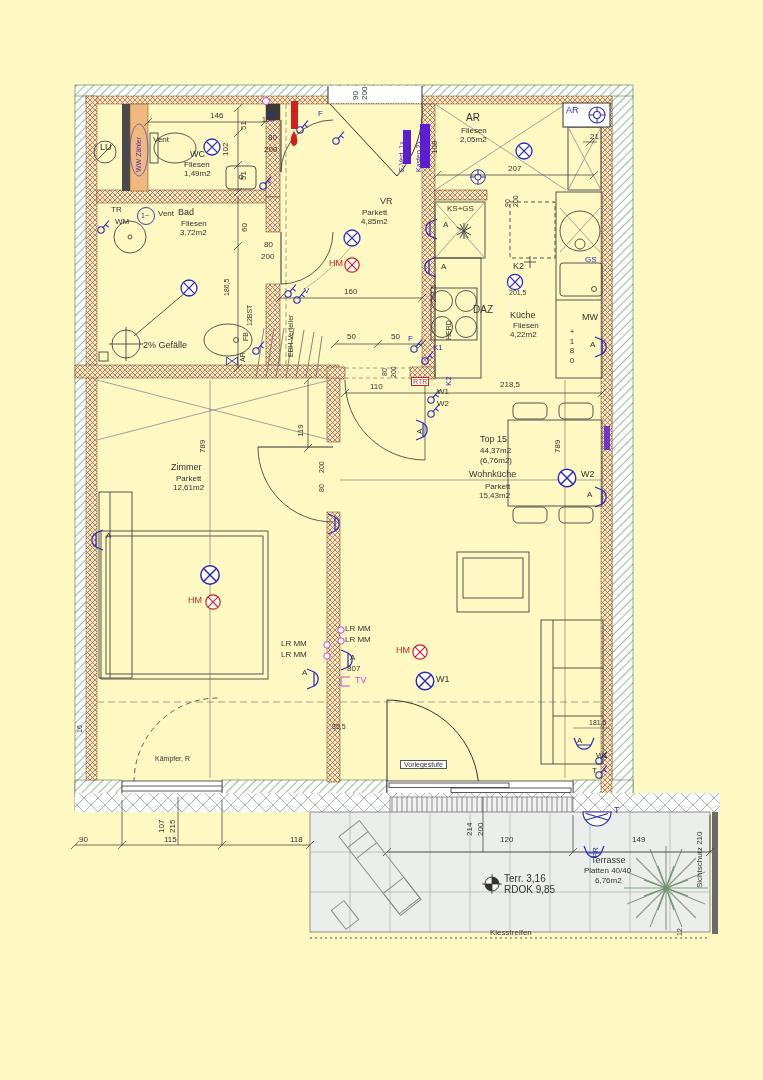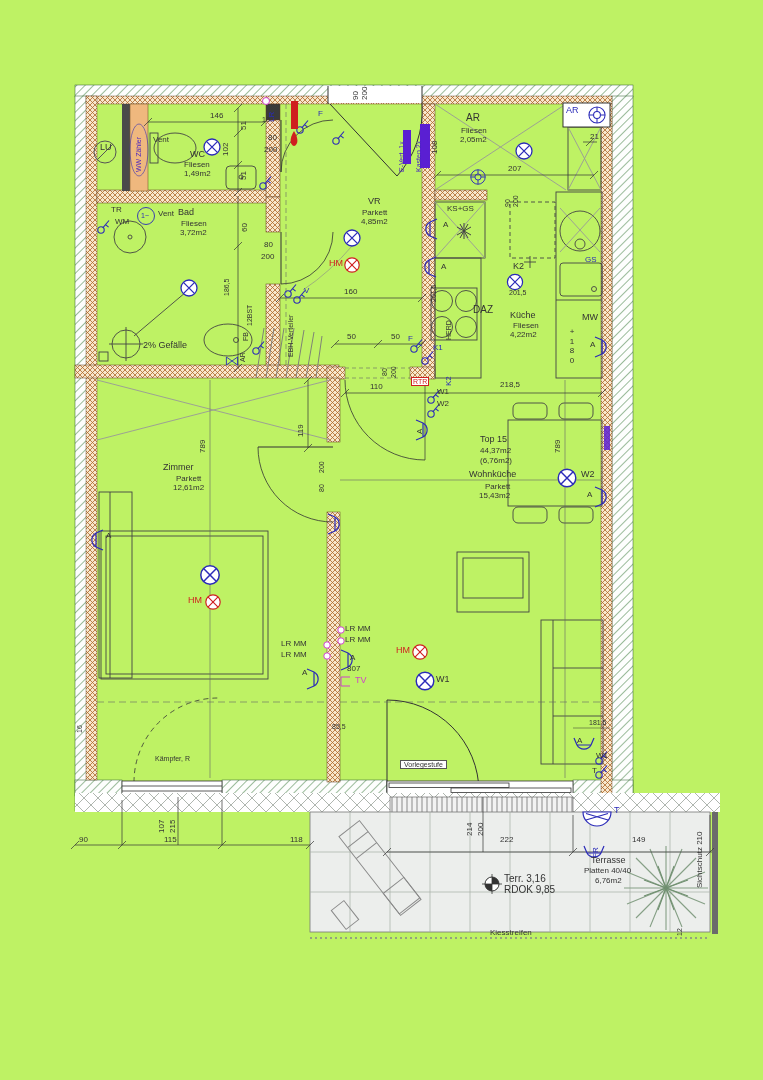--- a/index.html
+++ b/index.html
@@ -1,17 +1,17 @@
 <!DOCTYPE html>
 <html><head>
 <meta charset="utf-8">
 <style>
   *{margin:0;padding:0;box-sizing:border-box}
   body{background:#fff}
-  .plan{position:relative;width:763px;height:1080px;background:#bef264;overflow:hidden;
+  .plan{position:relative;width:763px;height:1080px;background:#fef9c3;overflow:hidden;
         font-family:"Liberation Sans",sans-serif;color:#333}
   svg.base{position:absolute;left:0;top:0}
   .lbl{position:absolute;font-size:9px;line-height:1.05;white-space:nowrap;color:#333}
   .s7{font-size:7px}.s8{font-size:8px}.s10{font-size:10px}
   .rot{transform:rotate(-90deg);transform-origin:0 0}
   .blue{color:#2a2ab8}.red{color:#cf1f1f}.mag{color:#d043c9}.pur{color:#4a24c0}
   .ctr{text-align:center}
   .stack{white-space:pre-line;line-height:1.2}
   .rtrbox{border:1px solid #cf1f1f;background:#fff;padding:0 1px}
   .vorlege{border:1px solid #555;background:#fff;padding:0 3px;font-size:7px}
@@ -377,21 +377,21 @@
 <span class="lbl s8" style="left:180px;top:229px">3,72m2</span>
 <span class="lbl" style="left:143px;top:341px">2% Gefälle</span>
 <span class="lbl rot s8" style="left:241px;top:232px">60</span>
 <span class="lbl s8" style="left:264px;top:241px">80</span>
 <span class="lbl s8" style="left:261px;top:253px">200</span>
 <span class="lbl rot s7" style="left:223px;top:296px">186,5</span>
 <span class="lbl rot s7" style="left:246px;top:326px">12BST</span>
 <span class="lbl rot s7" style="left:242px;top:341px">FB</span>
 <span class="lbl rot s7" style="left:239px;top:362px">AR</span>
 
-<span class="lbl" style="left:368px;top:197px">VR</span>
+<span class="lbl" style="left:380px;top:197px">VR</span>
 <span class="lbl s8" style="left:362px;top:209px">Parkett</span>
 <span class="lbl s8" style="left:361px;top:218px">4,85m2</span>
 <span class="lbl red" style="left:329px;top:259px">HM</span>
 <span class="lbl s8" style="left:344px;top:288px">160</span>
 <span class="lbl s8 blue" style="left:304px;top:287px">V</span>
 <span class="lbl rot s7" style="left:287px;top:357px">EBH-Verteiler</span>
 <span class="lbl s8" style="left:347px;top:333px">50</span>
 <span class="lbl s8" style="left:391px;top:333px">50</span>
 <span class="lbl s8 blue" style="left:408px;top:335px">F</span>
 <span class="lbl rot s7" style="left:381px;top:376px">80</span>
@@ -427,21 +427,21 @@
 <span class="lbl s8" style="left:590px;top:341px">A</span>
 <span class="lbl s8 blue" style="left:585px;top:256px">GS</span>
 <span class="lbl s8 blue" style="left:433px;top:344px">K1</span>
 <span class="lbl rot s8 blue" style="left:445px;top:386px">K2</span>
 <span class="lbl rot s8" style="left:416px;top:434px">A</span>
 <span class="lbl s7 red rtrbox" style="left:411px;top:377px">RTR</span>
 <span class="lbl s8" style="left:437px;top:388px">W1</span>
 <span class="lbl s8" style="left:437px;top:400px">W2</span>
 <span class="lbl s8" style="left:500px;top:381px">218,5</span>
 
-<span class="lbl" style="left:163px;top:463px">Zimmer</span>
+<span class="lbl" style="left:171px;top:463px">Zimmer</span>
 <span class="lbl s8" style="left:176px;top:475px">Parkett</span>
 <span class="lbl s8" style="left:173px;top:484px">12,61m2</span>
 <span class="lbl rot s8" style="left:199px;top:453px">789</span>
 <span class="lbl rot s8" style="left:297px;top:437px">119</span>
 <span class="lbl rot s7" style="left:318px;top:492px">80</span>
 <span class="lbl rot s7" style="left:318px;top:473px">200</span>
 <span class="lbl s8" style="left:106px;top:532px">A</span>
 <span class="lbl red" style="left:188px;top:596px">HM</span>
 <span class="lbl s8" style="left:281px;top:640px">LR MM</span>
 <span class="lbl s8" style="left:281px;top:651px">LR MM</span>
@@ -472,21 +472,21 @@
 <span class="lbl s8" style="left:592px;top:767px">T</span>
 <span class="lbl vorlege" style="left:400px;top:760px">Vorlegestufe</span>
 
 <span class="lbl rot s8" style="left:158px;top:833px">107</span>
 <span class="lbl rot s8" style="left:169px;top:833px">215</span>
 <span class="lbl s8" style="left:79px;top:836px">90</span>
 <span class="lbl s8" style="left:164px;top:836px">115</span>
 <span class="lbl s8" style="left:290px;top:836px">118</span>
 <span class="lbl rot s8" style="left:466px;top:836px">214</span>
 <span class="lbl rot s8" style="left:477px;top:836px">200</span>
-<span class="lbl s8" style="left:500px;top:836px">222</span>
+<span class="lbl s8" style="left:500px;top:836px">120</span>
 <span class="lbl s8" style="left:632px;top:836px">149</span>
 
 <span class="lbl blue" style="left:614px;top:806px">T</span>
 <span class="lbl rot s8 blue" style="left:592px;top:858px">FR</span>
 <span class="lbl" style="left:591px;top:856px">Terrasse</span>
 <span class="lbl s8" style="left:584px;top:867px">Platten 40/40</span>
 <span class="lbl s8" style="left:595px;top:877px">6,76m2</span>
 <span class="lbl s10" style="left:504px;top:874px">Terr. 3,16</span>
 <span class="lbl s10" style="left:504px;top:885px">RDOK 9,85</span>
 <span class="lbl s8" style="left:490px;top:929px">Kiesstreifen</span>

